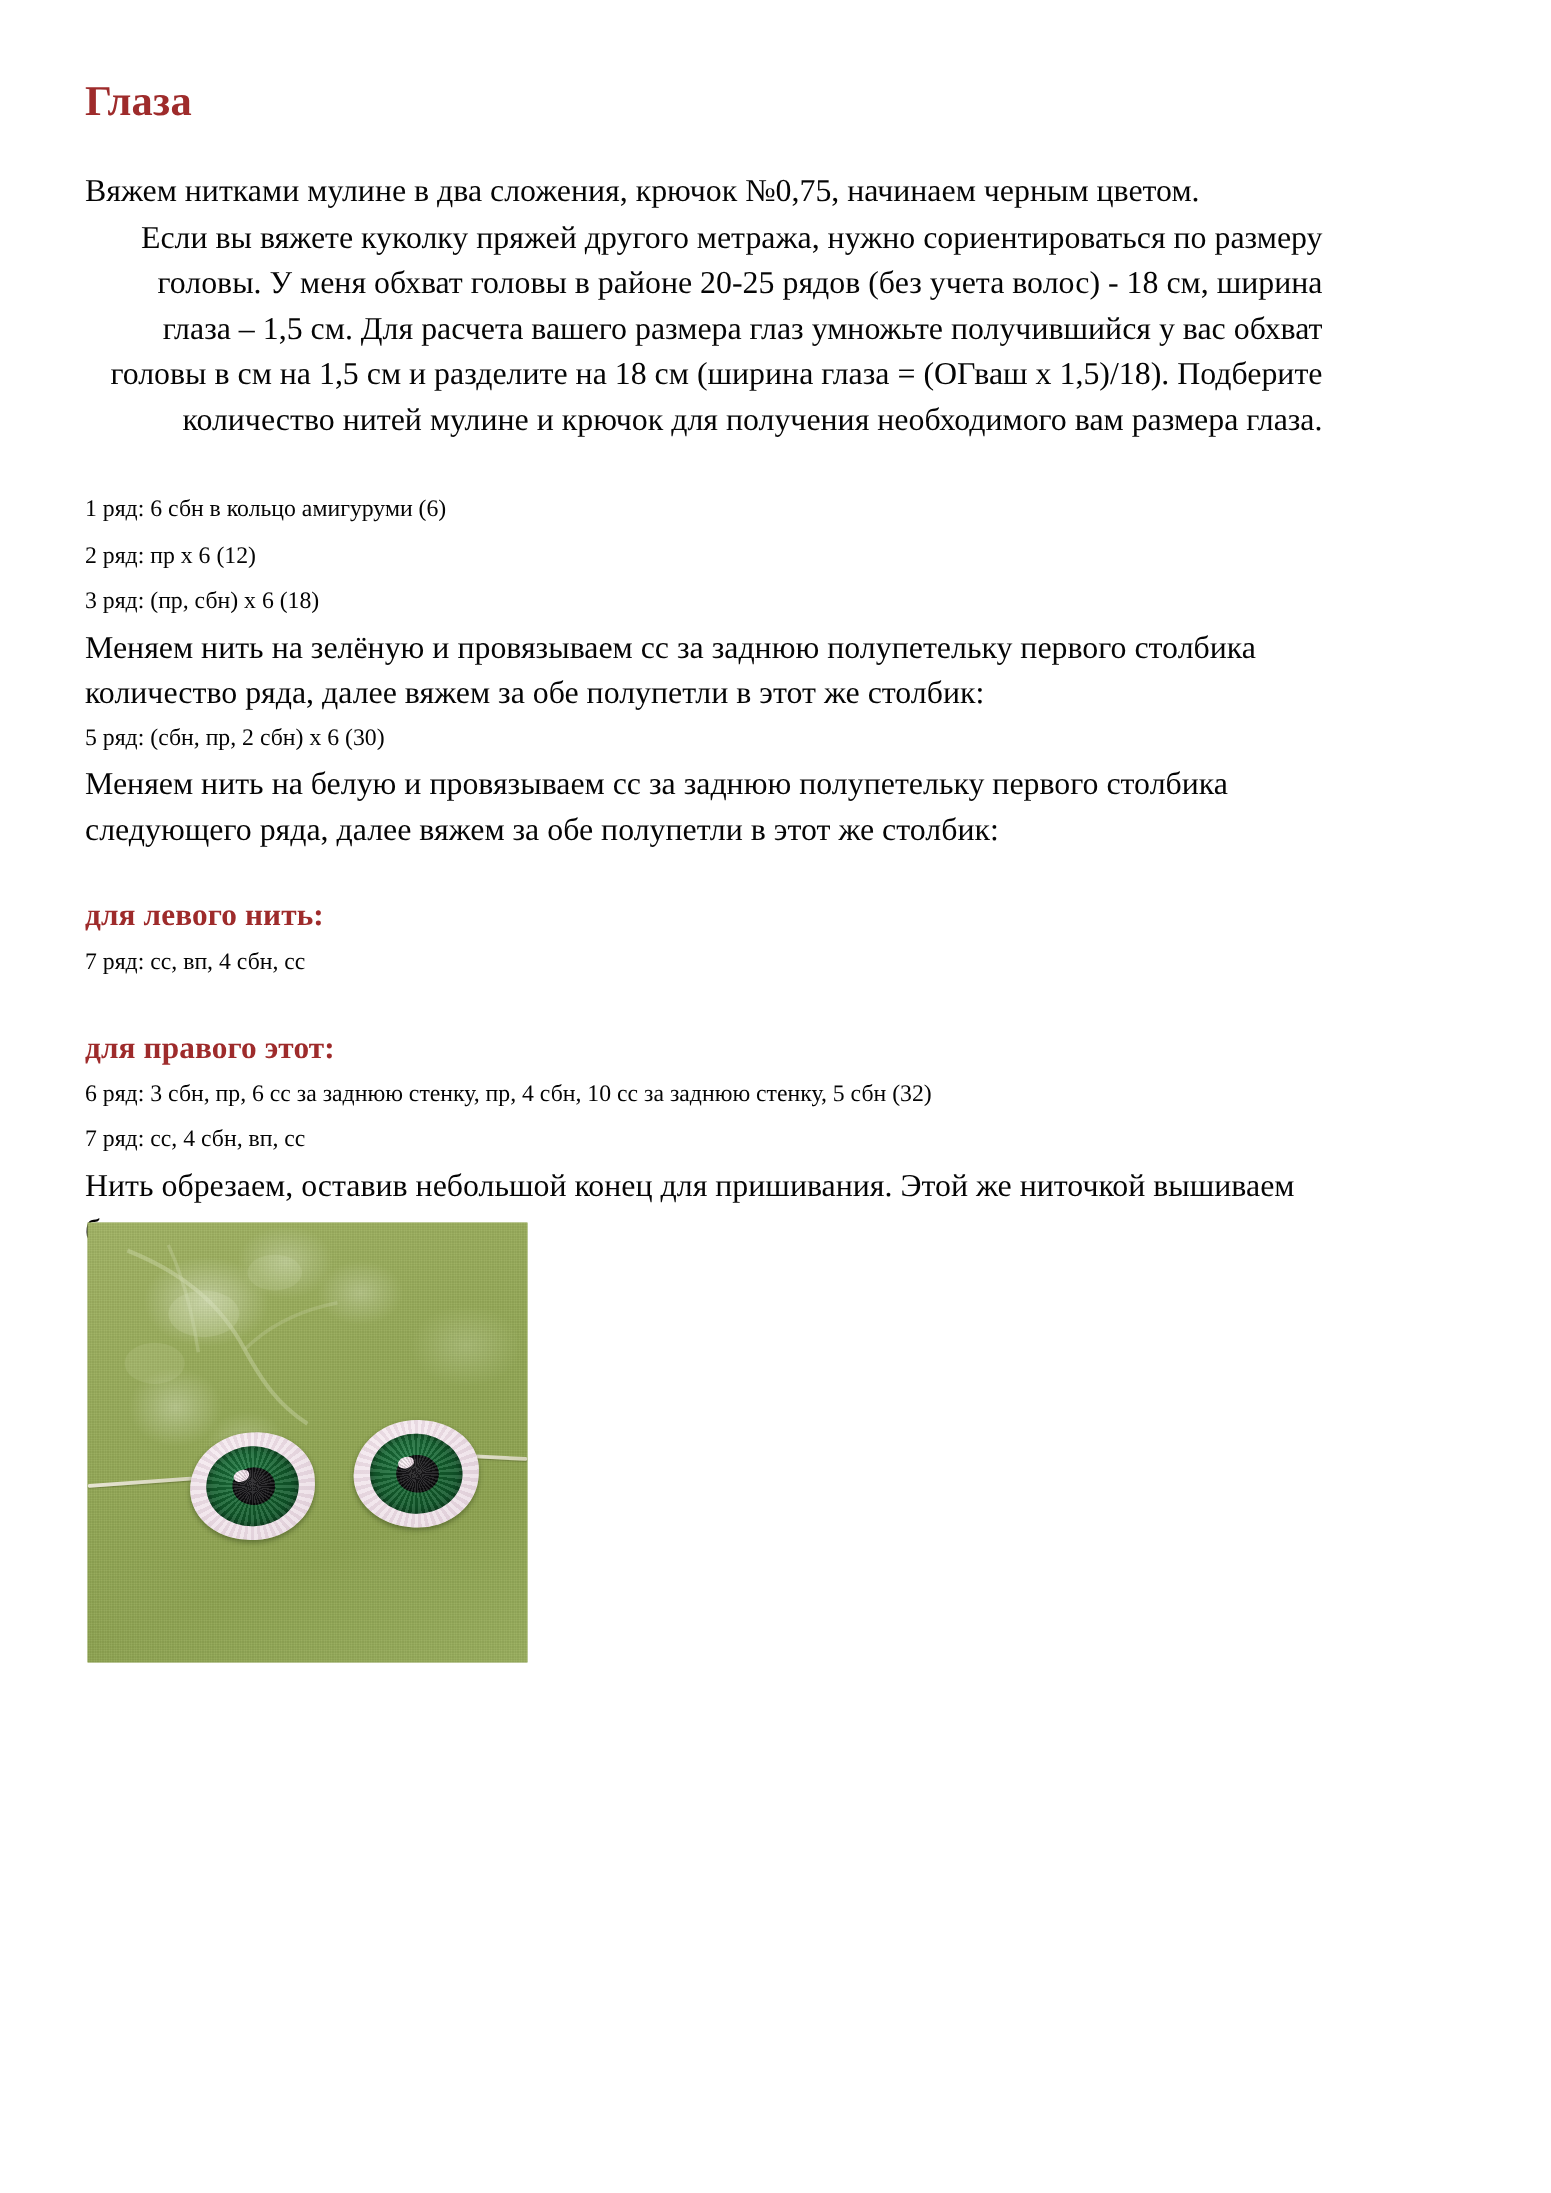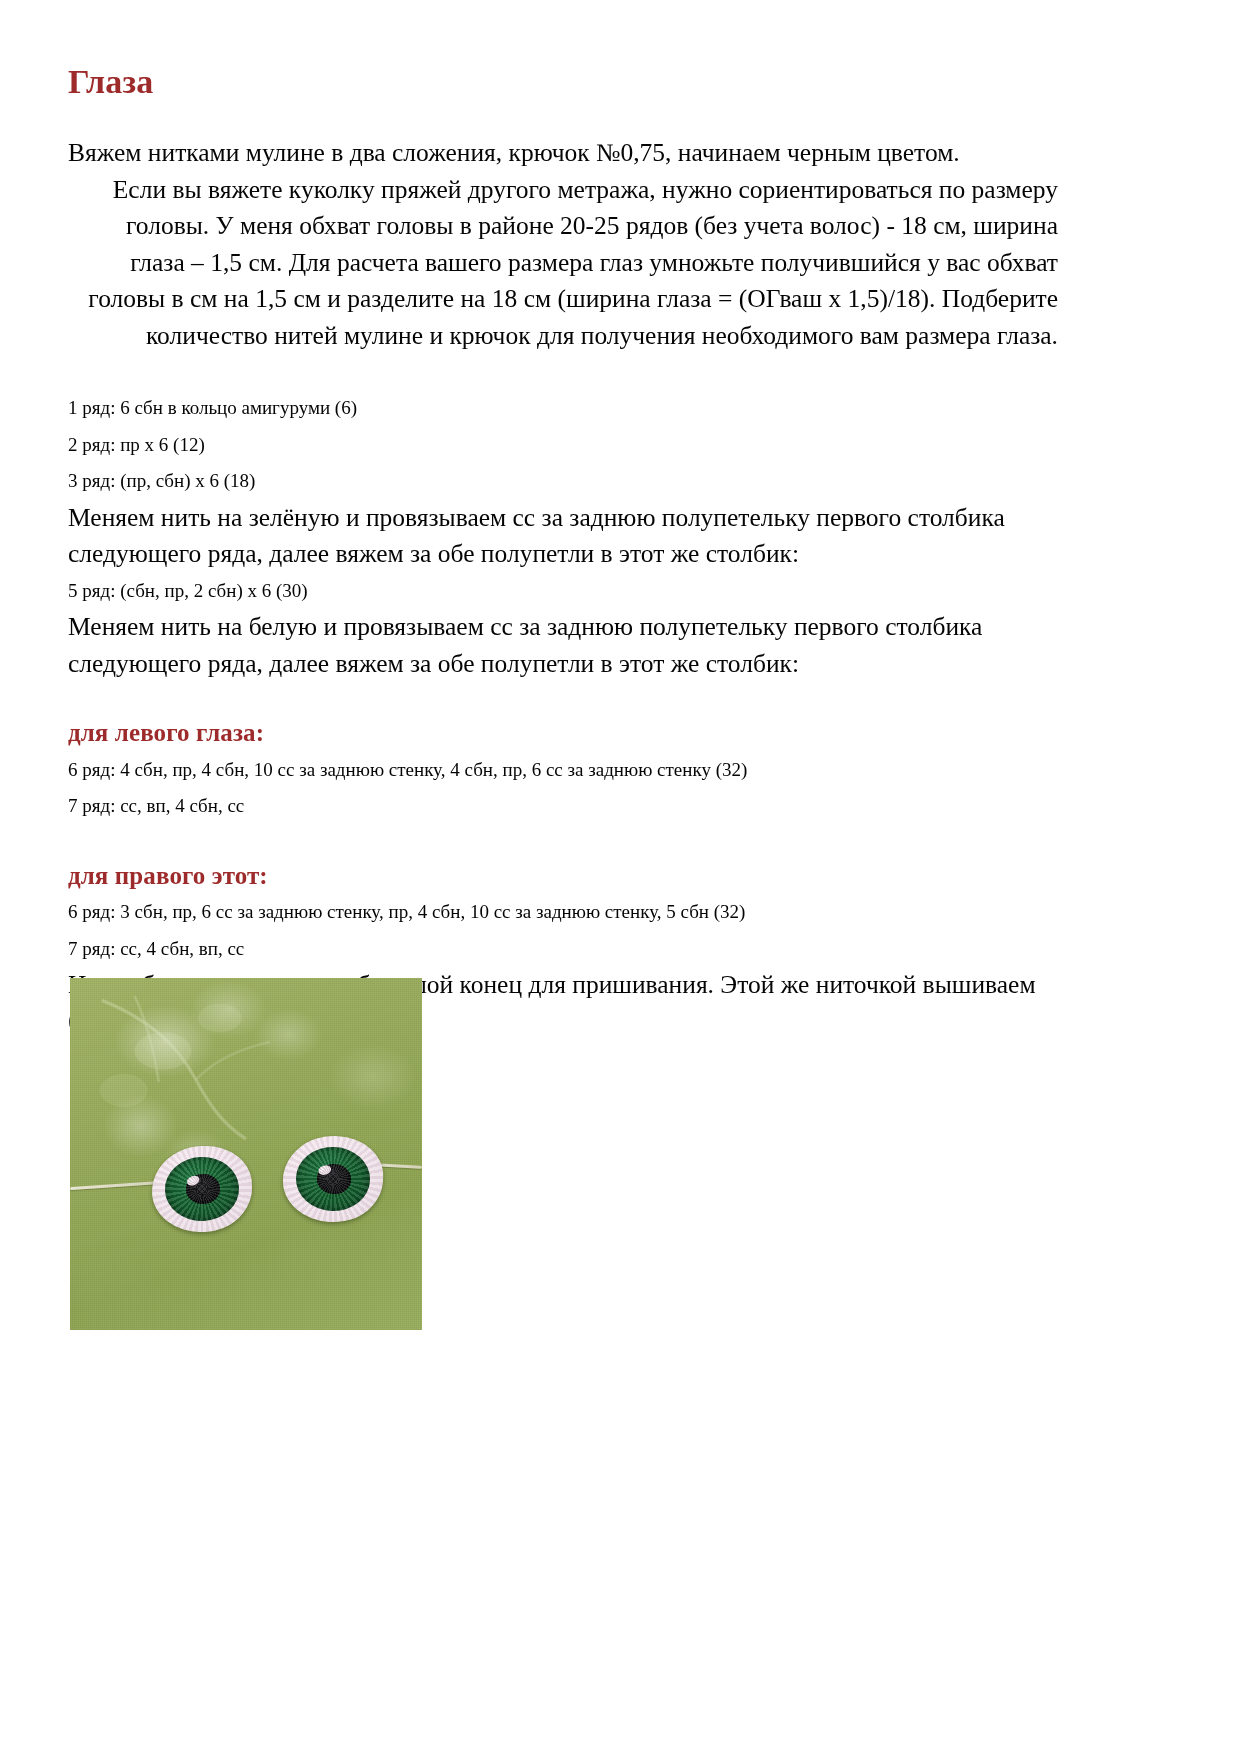--- a/index.html
+++ b/index.html
@@ -213,30 +213,29 @@
     <p class="para">Вяжем нитками мулине в два сложения, крючок №0,75, начинаем черным цветом.</p>
 
     <p class="para">Если вы вяжете куколку пряжей другого метража, нужно сориентироваться по размеру головы. У меня обхват головы в районе 20-25 рядов (без учета волос) - 18 см, ширина глаза – 1,5 см. Для расчета вашего размера глаз умножьте получившийся у вас обхват головы в см на 1,5 см и разделите на 18 см (ширина глаза = (ОГваш х 1,5)/18). Подберите количество нитей мулине и крючок для получения необходимого вам размера глаза.</p>
 
     <div class="block-gap"></div>
 
     <div class="line">1 ряд: 6 сбн в кольцо амигуруми (6)</div>
     <div class="line">2 ряд: пр х 6 (12)</div>
     <div class="line">3 ряд: (пр, сбн) х 6 (18)</div>
 
-    <p class="para">Меняем нить на зелёную и провязываем сс за заднюю полупетельку первого столбика следующего ряда, далее вяжем за обе полупетли в этот же столбик:</p>
+    <p class="para">Меняем нить на зелёную и провязываем сс за заднюю полупетельку первого столбика количество ряда, далее вяжем за обе полупетли в этот же столбик:</p>
 
     <div class="line">5 ряд: (сбн, пр, 2 сбн) х 6 (30)</div>
 
     <p class="para">Меняем нить на белую и провязываем сс за заднюю полупетельку первого столбика следующего ряда, далее вяжем за обе полупетли в этот же столбик:</p>
 
     <div class="block-gap-sm"></div>
 
-    <div class="sub-head">для левого глаза:</div>
-    <div class="line">6 ряд: 4 сбн, пр, 4 сбн, 10 сс за заднюю стенку, 4 сбн, пр, 6 сс за заднюю стенку (32)</div>
+    <div class="sub-head">для левого нить:</div>
     <div class="line">7 ряд: сс, вп, 4 сбн, сс</div>
 
     <div class="block-gap-sm"></div>
 
     <div class="sub-head">для правого этот:</div>
     <div class="line">6 ряд: 3 сбн, пр, 6 сс за заднюю стенку, пр, 4 сбн, 10 сс за заднюю стенку, 5 сбн (32)</div>
     <div class="line">7 ряд: сс, 4 сбн, вп, сс</div>
 
     <p class="para">Нить обрезаем, оставив небольшой конец для пришивания. Этой же ниточкой вышиваем блики на зрачках.</p>
 

